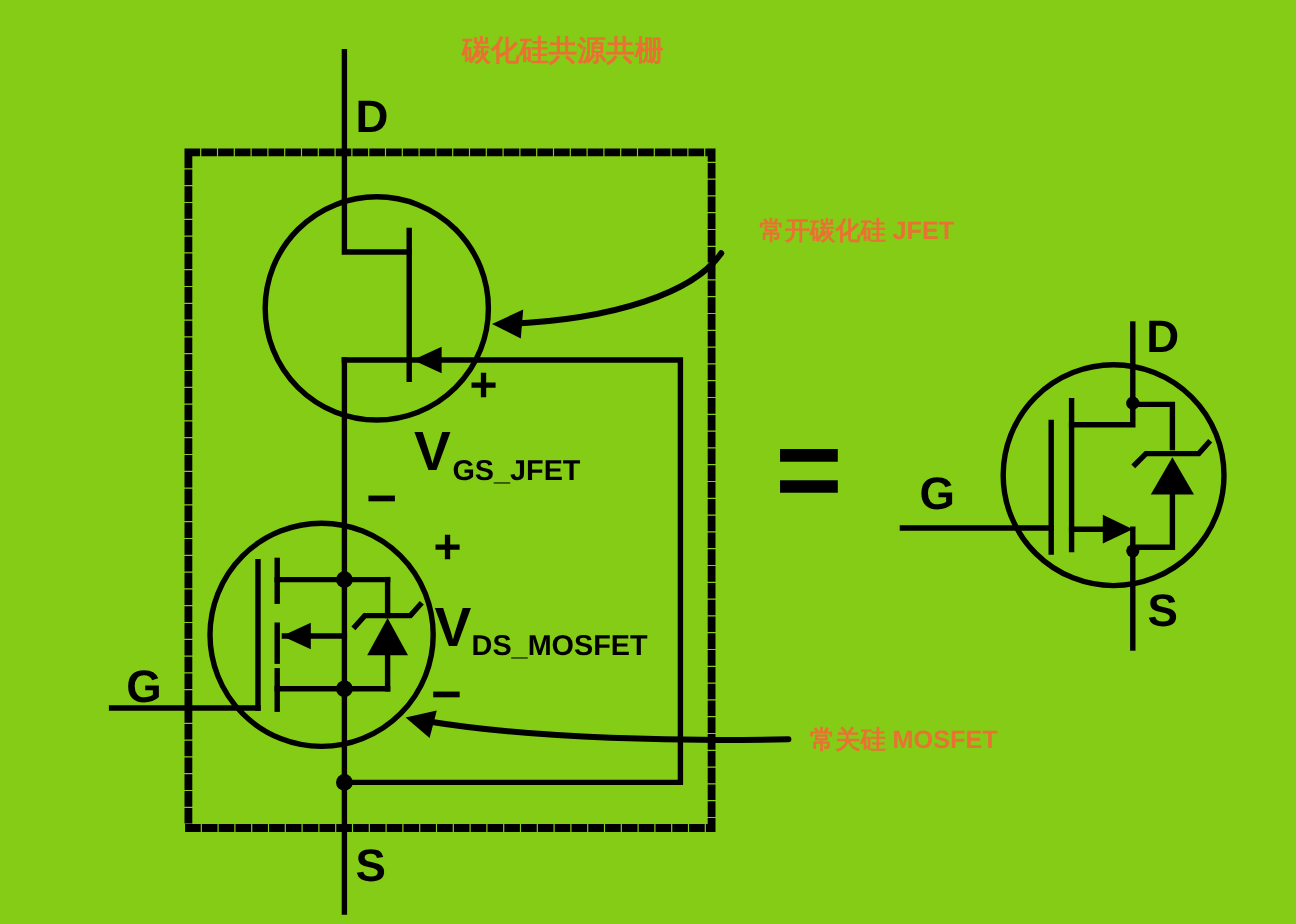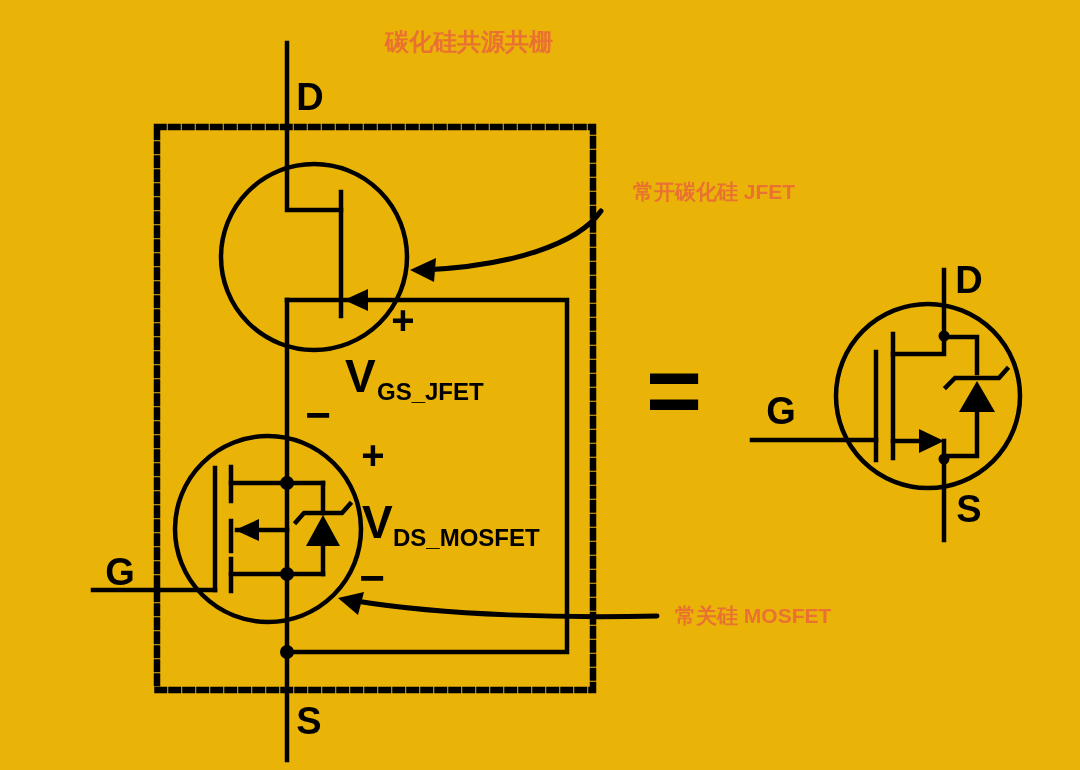--- a/index.html
+++ b/index.html
@@ -1,16 +1,16 @@
 <!DOCTYPE html>
 <html><head>
 <meta charset="utf-8">
 <style>
   html,body{margin:0;padding:0;background:#ffffff;}
-  .stage{position:relative;width:1080px;height:770px;background:#eab308;overflow:hidden;}
+  .stage{position:relative;width:1080px;height:770px;background:#84cc16;overflow:hidden;}
   svg{display:block;}
   .lbl{font-family:"Liberation Sans","DejaVu Sans",sans-serif;font-weight:bold;fill:#000000;}
   .term{font-size:38px;}
   .vbase{font-size:46px;}
   .vsub{font-size:24px;}
   .sign{font-size:40px;}
   .minus{font-size:44px;}
   .eq{font-size:96px;}
   .callout{font-family:"Liberation Sans","DejaVu Sans",sans-serif;font-weight:bold;font-size:21px;}
   .title{font-family:"Liberation Sans","DejaVu Sans",sans-serif;font-weight:bold;font-size:24px;}

